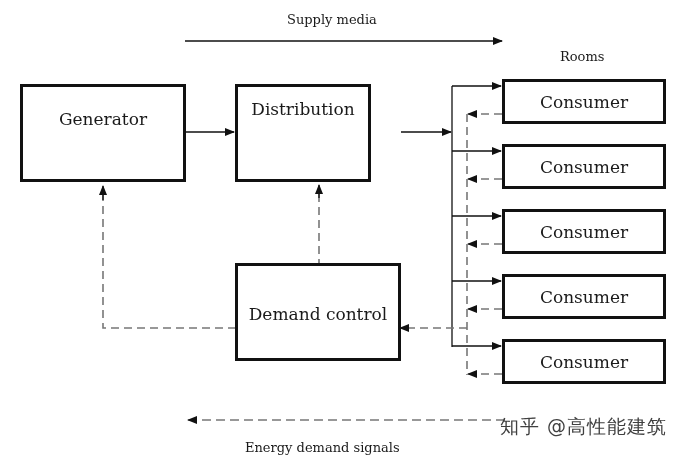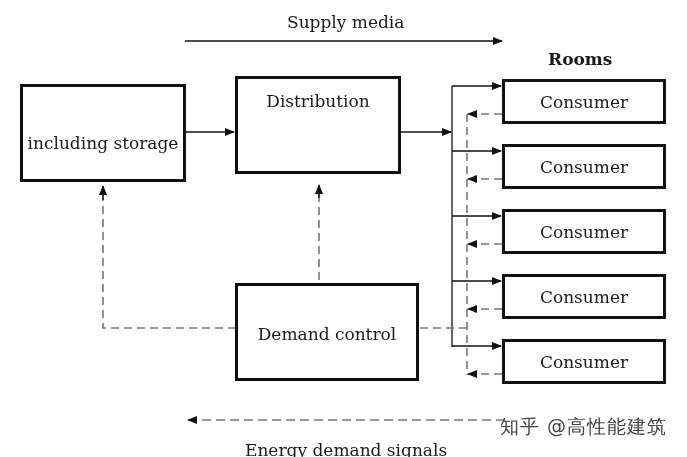--- a/index.html
+++ b/index.html
@@ -1,20 +1,20 @@
 <!DOCTYPE html>
 <html><head>
 <meta charset="utf-8">
 <style>
   html, body { margin: 0; padding: 0; background: #ffffff; }
   body { width: 687px; height: 457px; position: relative; overflow: hidden;
          font-family: "DejaVu Serif", "Liberation Serif", serif; color: #1a1a1a; }
   .box { position: absolute; box-sizing: border-box; border: 3px solid #111; background: #fff; }
   .box .lbl { position: absolute; left: 0; right: 0; text-align: center; font-size: 17px; line-height: 22px; }
-  .txt { position: absolute; font-size: 17px; white-space: nowrap; }
+  .txt { position: absolute; font-size: 13px; white-space: nowrap; }
   svg#wires { position: absolute; left: 0; top: 0; }
   .watermark { position: absolute; left: 500px; top: 414px; font-size: 19px; color: #404040;
                font-family: "DejaVu Sans", sans-serif; letter-spacing: 1px; white-space: nowrap; }
 </style>
 </head>
 <body>
 
 <svg id="wires" width="687" height="457">
   <defs>
     <marker id="ah" markerWidth="10" markerHeight="8" refX="9" refY="4" orient="auto" markerUnits="userSpaceOnUse">
@@ -56,31 +56,31 @@
 
   <line x1="505" y1="420" x2="188" y2="420" stroke="#777" stroke-width="1.6" stroke-dasharray="9,5" marker-end="url(#ah)"></line>
 
   <g>
     <circle cx="317" cy="148" r="22" fill="none" stroke="#111" stroke-width="2.5"></circle>
     <polyline points="317,126 339,148 317,170" fill="none" stroke="#111" stroke-width="2.5"></polyline>
   </g>
 </svg>
 
 <div class="txt" style="left:287px; top:12px;">Supply media</div>
-<div class="txt" style="left:548px; top:49px;font-weight:bold;">Rooms</div>
+<div class="txt" style="left:560px; top:49px;">Rooms</div>
 
 <div class="box" style="left:20px; top:84px; width:166px; height:98px;">
-  <div class="lbl" style="top:45px;">including storage</div>
+  <div class="lbl" style="top:21px;">Generator</div>
 </div>
 
-<div class="box" style="left:235px; top:76px; width:166px; height:98px;">
+<div class="box" style="left:235px; top:84px; width:136px; height:98px;">
   <div class="lbl" style="top:11px;">Distribution</div>
 </div>
 
-<div class="box" style="left:235px; top:283px; width:184px; height:98px;">
+<div class="box" style="left:235px; top:263px; width:166px; height:98px;">
   <div class="lbl" style="top:37px;">Demand control</div>
 </div>
 
 <div id="consumers">
     <div class="box" style="left: 502px; top: 79px; width: 164px; height: 45px;">
       <div class="lbl" style="top: 9px;">Consumer</div>
     </div>
     <div class="box" style="left: 502px; top: 144px; width: 164px; height: 45px;">
       <div class="lbl" style="top: 9px;">Consumer</div>
     </div>

